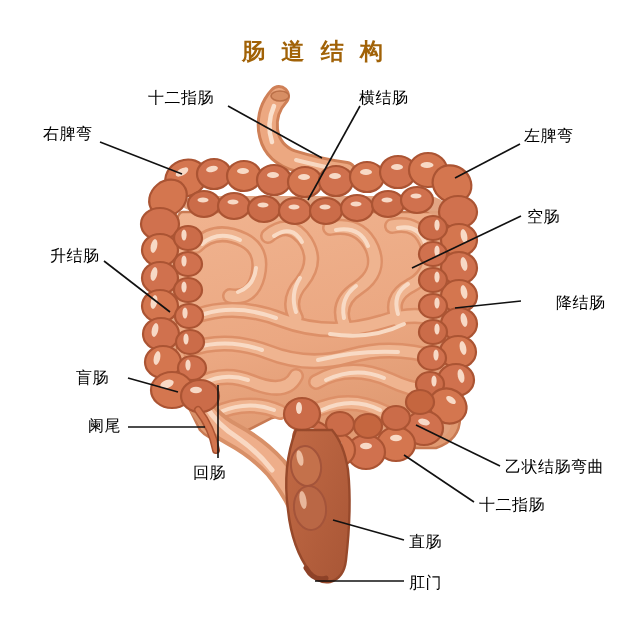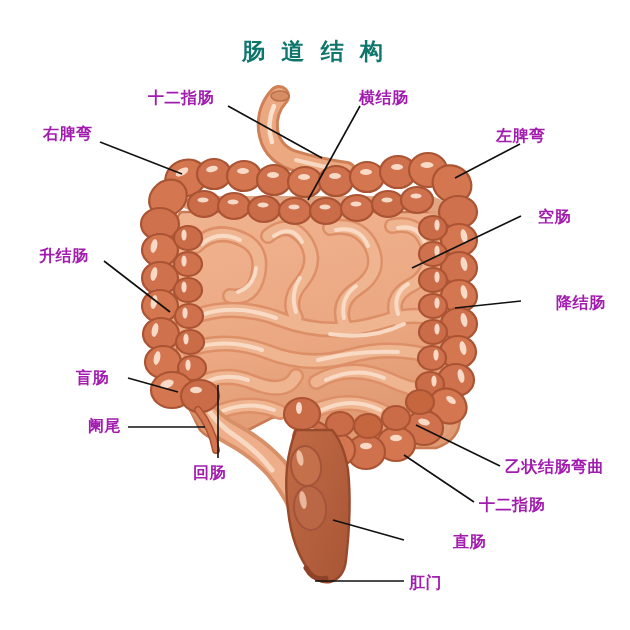--- a/index.html
+++ b/index.html
@@ -4,25 +4,25 @@
 <style>
   html,body{margin:0;padding:0;}
   body{
     width:630px;height:630px;background:#ffffff;
     font-family:"Liberation Sans","DejaVu Sans",sans-serif;
     overflow:hidden;position:relative;
   }
   #stage{position:absolute;inset:0;width:630px;height:630px;}
   #title{
     position:absolute;left:0;right:0;top:36px;text-align:center;
-    font-size:23px;font-weight:bold;color:#0f766e;letter-spacing:5px;
+    font-size:23px;font-weight:bold;color:#a16207;letter-spacing:5px;
   }
   svg#art{position:absolute;left:0;top:0;width:630px;height:630px;}
   .lbl{
-    position:absolute;font-size:16px;font-weight:bold;color:#a21caf;
+    position:absolute;font-size:16px;font-weight:normal;color:#000000;
     white-space:nowrap;line-height:1;letter-spacing:.5px;
   }
 </style>
 </head>
 <body>
 
 <div id="stage">
 
   <div id="title">肠 道 结 构</div>
 
@@ -288,26 +288,26 @@
         <line x1="474" y1="502" x2="404" y2="455"></line>
         <line x1="404" y1="540" x2="333" y2="520"></line>
         <line x1="404" y1="581" x2="315" y2="581"></line>
       </g>
   </svg>
 
   <div id="labels">
       <div class="lbl" style="left: 148px; top: 90px;">十二指肠</div>
       <div class="lbl" style="left: 359px; top: 90px;">横结肠</div>
       <div class="lbl" style="left: 43px; top: 126px;">右脾弯</div>
-      <div class="lbl" style="left: 496px; top: 128px;">左脾弯</div>
-      <div class="lbl" style="left: 538px; top: 209px;">空肠</div>
-      <div class="lbl" style="left: 39px; top: 248px;">升结肠</div>
+      <div class="lbl" style="left: 524px; top: 128px;">左脾弯</div>
+      <div class="lbl" style="left: 527px; top: 209px;">空肠</div>
+      <div class="lbl" style="left: 50px; top: 248px;">升结肠</div>
       <div class="lbl" style="left: 527px; top: 295px; margin-left: 29px;">降结肠</div>
       <div class="lbl" style="left: 76px; top: 370px;">盲肠</div>
       <div class="lbl" style="left: 88px; top: 418px;">阑尾</div>
       <div class="lbl" style="left: 193px; top: 465px;">回肠</div>
       <div class="lbl" style="left: 505px; top: 459px;">乙状结肠弯曲</div>
       <div class="lbl" style="left: 479px; top: 497px;">十二指肠</div>
-      <div class="lbl" style="left: 409px; top: 534px; margin-left: 44px;">直肠</div>
+      <div class="lbl" style="left: 409px; top: 534px;">直肠</div>
       <div class="lbl" style="left: 409px; top: 575px;">肛门</div>
     </div>
 
 </div>
 
 </body></html>

